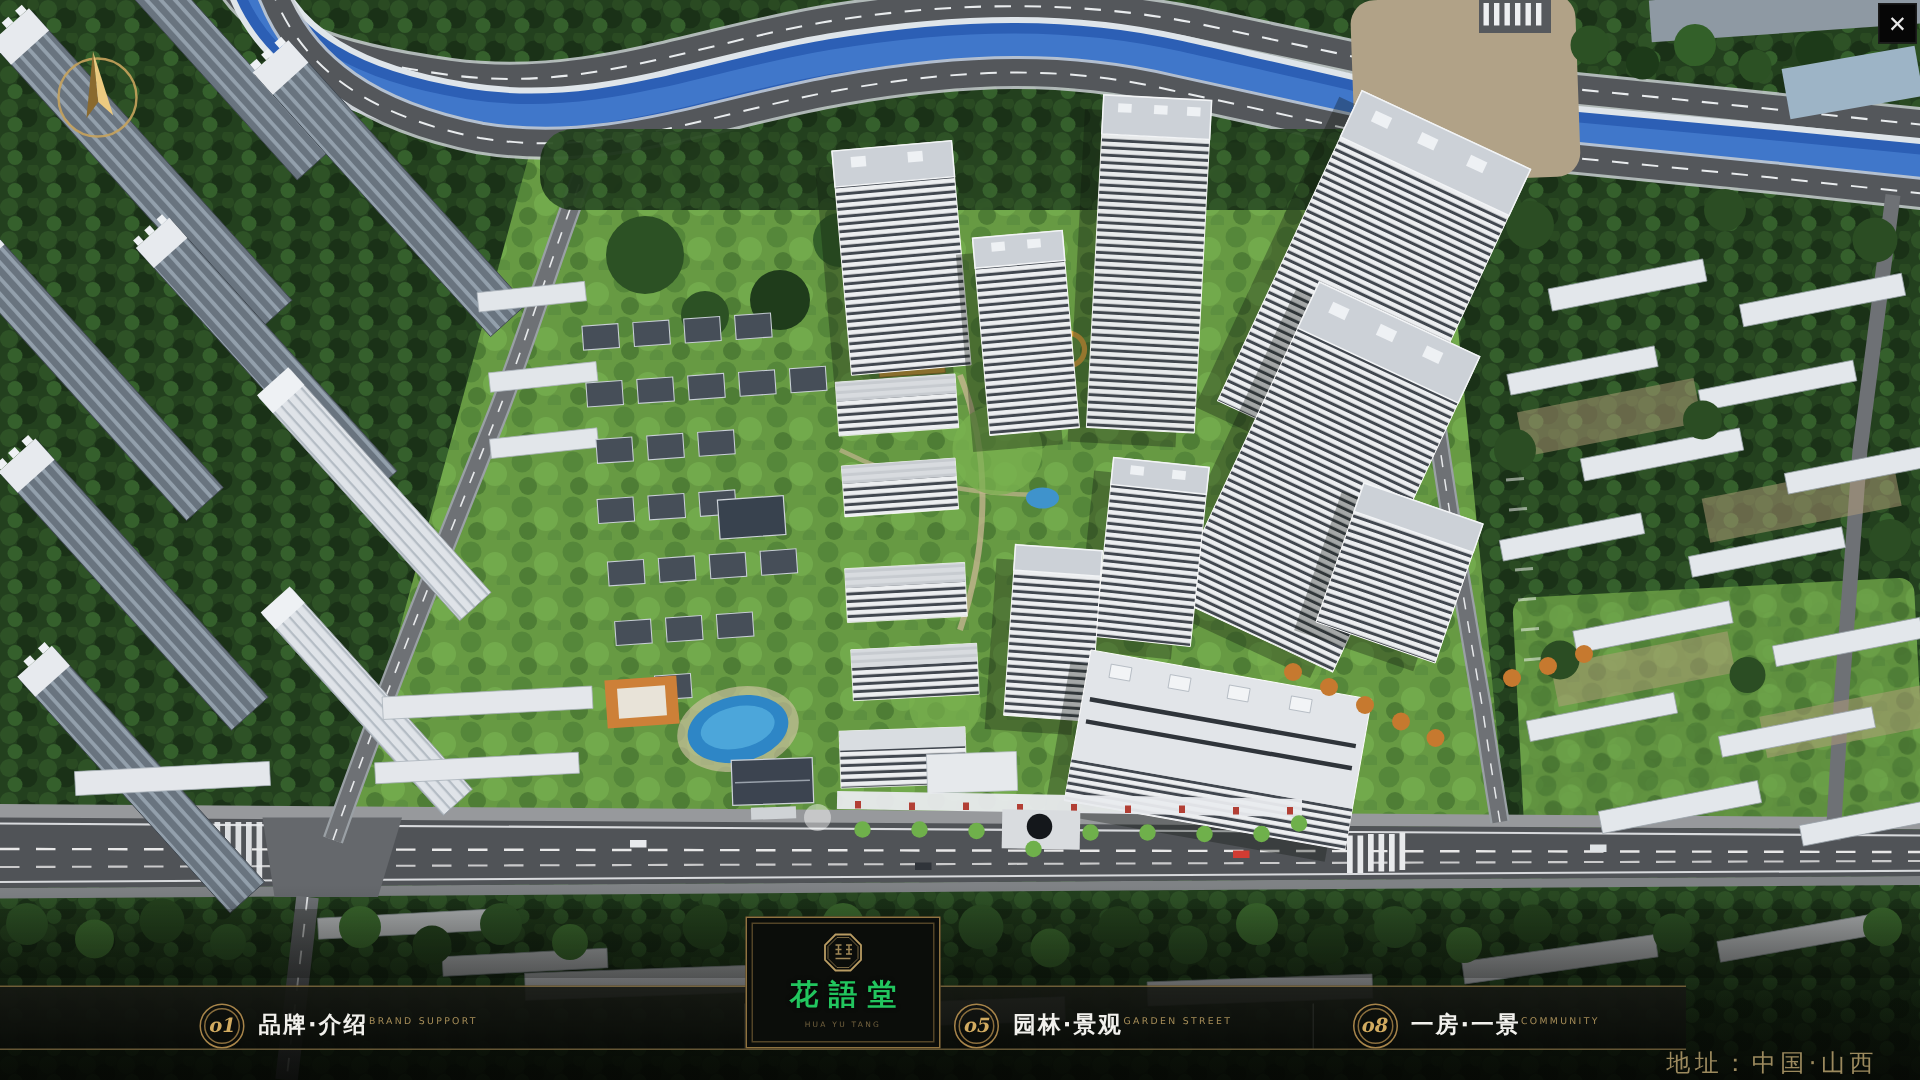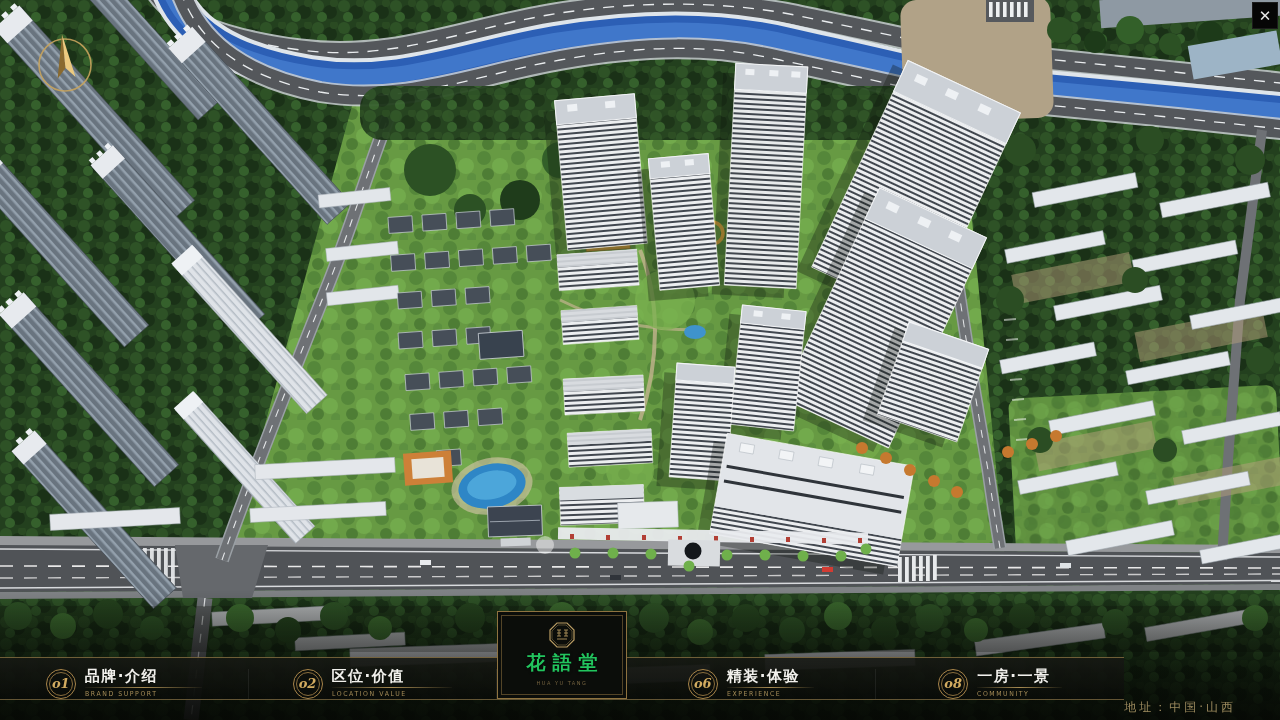--- a/index.html
+++ b/index.html
@@ -22,37 +22,37 @@
           box-sizing:border-box;z-index:5;}
   .nav-group{flex:1;display:flex;}
   .nav-item{flex:1;display:flex;align-items:center;justify-content:center;gap:9px;cursor:pointer;
             border-right:1px solid rgba(255,255,255,.07);}
   .nav-group.right .nav-item:last-child{border-right:none;}
   .badge{width:28px;height:28px;border-radius:50%;border:1px solid #a8854a;position:relative;
          display:flex;align-items:center;justify-content:center;flex:0 0 auto;background:rgba(10,12,9,.5);}
   .badge::after{content:"";position:absolute;inset:2px;border:1px solid #8a6e3d;border-radius:50%;}
   .badge i{font-family:"DejaVu Serif","Liberation Serif",serif;font-style:italic;font-weight:bold;
            font-size:13px;color:#d2ab60;z-index:1;}
-  .txt{display:flex;flex-direction:column;align-items:flex-start;line-height:1.05;}
+  .txt{display:flex;align-items:flex-start;line-height:1.05;}
   .cn{font-size:15px;font-weight:bold;color:#f1f0ec;letter-spacing:1.5px;white-space:nowrap;}
   .gold-line{display:block;width:100%;height:1px;margin:2px 0 1px 0;
              background:linear-gradient(90deg,rgba(194,160,94,.05),rgba(194,160,94,.85),rgba(194,160,94,.05));}
   .en{font-size:10px;color:#a68d58;letter-spacing:2.5px;white-space:nowrap;
       transform:scale(.62);transform-origin:left center;}
 
   
   .logo-panel{flex:0 0 128px;margin-top:-25px;height:86px;background:#0b0d0a;cursor:pointer;z-index:6;
               border:1px solid #8f7340;box-shadow:inset 0 0 0 3px #0b0d0a,inset 0 0 0 4px rgba(143,115,64,.55);
               display:flex;flex-direction:column;align-items:center;justify-content:center;gap:2px;}
   .seal{width:26px;height:26px;}
   .logo-cn{font-family:Liberation Serif, serif;font-weight:bold;font-size:19px;
            color:#22c55e;letter-spacing:7px;padding-left:7px;text-shadow:0 0 3px rgba(0,0,0,.8);}
   .logo-en{font-size:10px;color:#8e784c;letter-spacing:3px;transform:scale(.5);opacity:.8;white-space:nowrap;}
 
-  .address{position:absolute;right:44px;top:699px;font-size:12px;color:#9c8a5e;letter-spacing:3px;z-index:6;}
+  .address{position:absolute;right:28px;top:699px;font-size:16px;color:#9c8a5e;letter-spacing:3px;z-index:6;}
 </style>
 </head>
 <body>
 
 <div id="stage">
 
 <svg id="scene" viewBox="0 0 1280 720" xmlns="http://www.w3.org/2000/svg">
   <defs>
     <pattern id="pf1" width="26" height="22" patternUnits="userSpaceOnUse">
       <rect width="26" height="22" fill="#23401e"></rect>
@@ -548,55 +548,45 @@
     <div class="nav-item">
       <span class="badge">
             <i>o1</i>
           </span>
       <span class="txt">
             <b class="cn">品牌·介绍</b>
             <span class="gold-line"></span>
             <span class="en">BRAND SUPPORT</span>
           </span>
     </div>
-    <div class="nav-item">
-      <span class="badge">
-            <i>o2</i>
-          </span>
-      <span class="txt">
-            <b class="cn">区位·价值</b>
-            <span class="gold-line"></span>
-            <span class="en">LOCATION VALUE</span>
-          </span>
-    </div>
   </div>
 
   <div class="logo-panel">
     <svg class="seal" viewBox="0 0 26 26">
       <polygon points="8,1 18,1 25,8 25,18 18,25 8,25 1,18 1,8" fill="none" stroke="#b99c63" stroke-width="1.2"></polygon>
       <polygon points="9,3 17,3 23,9 23,17 17,23 9,23 3,17 3,9" fill="none" stroke="#b99c63" stroke-width=".6" opacity=".7"></polygon>
       <g stroke="#b99c63" stroke-width="1" opacity=".85">
         <path d="M8,8 h4 M8,11 h4 M10,8 v6 M8,14 h4"></path>
         <path d="M15,8 h4 M15,11 h4 M17,8 v6 M15,14 h4"></path>
         <path d="M8,17 h10"></path>
       </g>
     </svg>
     <div class="logo-cn">花語堂</div>
     <div class="logo-en">HUA YU TANG</div>
   </div>
 
   <div class="nav-group right">
     <div class="nav-item">
       <span class="badge">
-            <i>o6</i>
+            <i>o5</i>
           </span>
       <span class="txt">
-            <b class="cn">精装·体验</b>
+            <b class="cn">园林·景观</b>
             <span class="gold-line"></span>
-            <span class="en">EXPERIENCE</span>
+            <span class="en">GARDEN STREET</span>
           </span>
     </div>
     <div class="nav-item">
       <span class="badge">
             <i>o8</i>
           </span>
       <span class="txt">
             <b class="cn">一房·一景</b>
             <span class="gold-line"></span>
             <span class="en">COMMUNITY</span>

